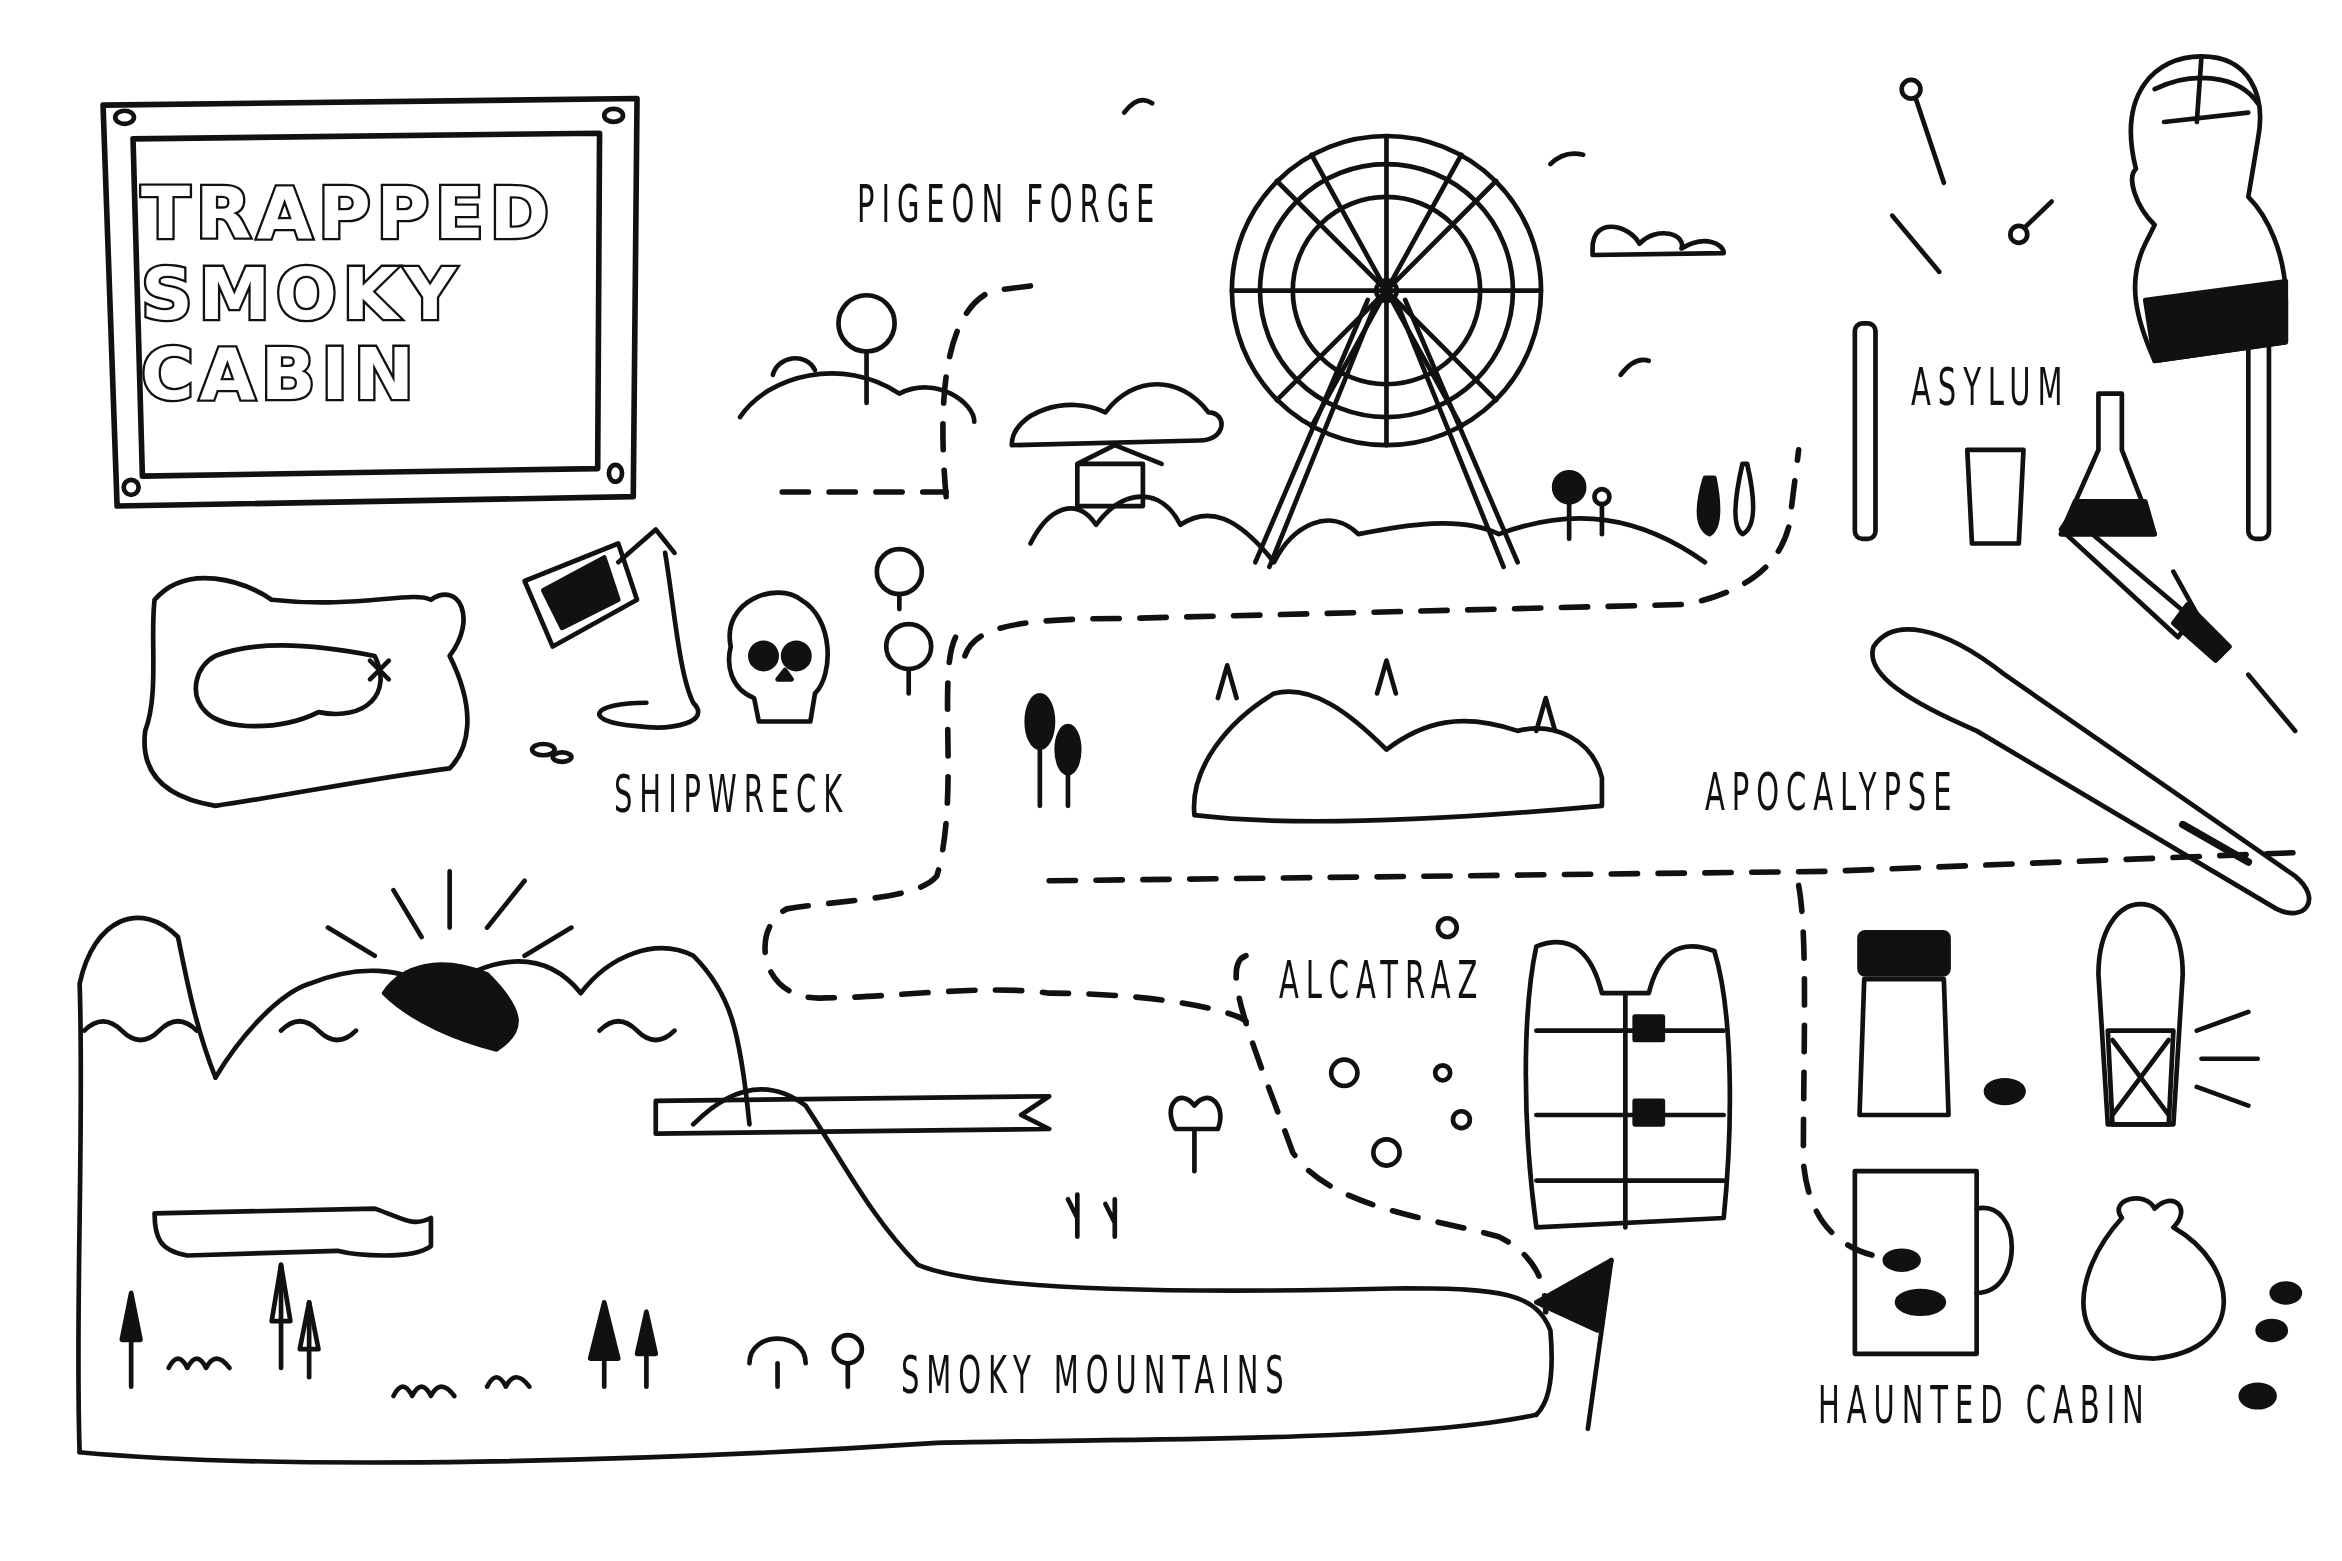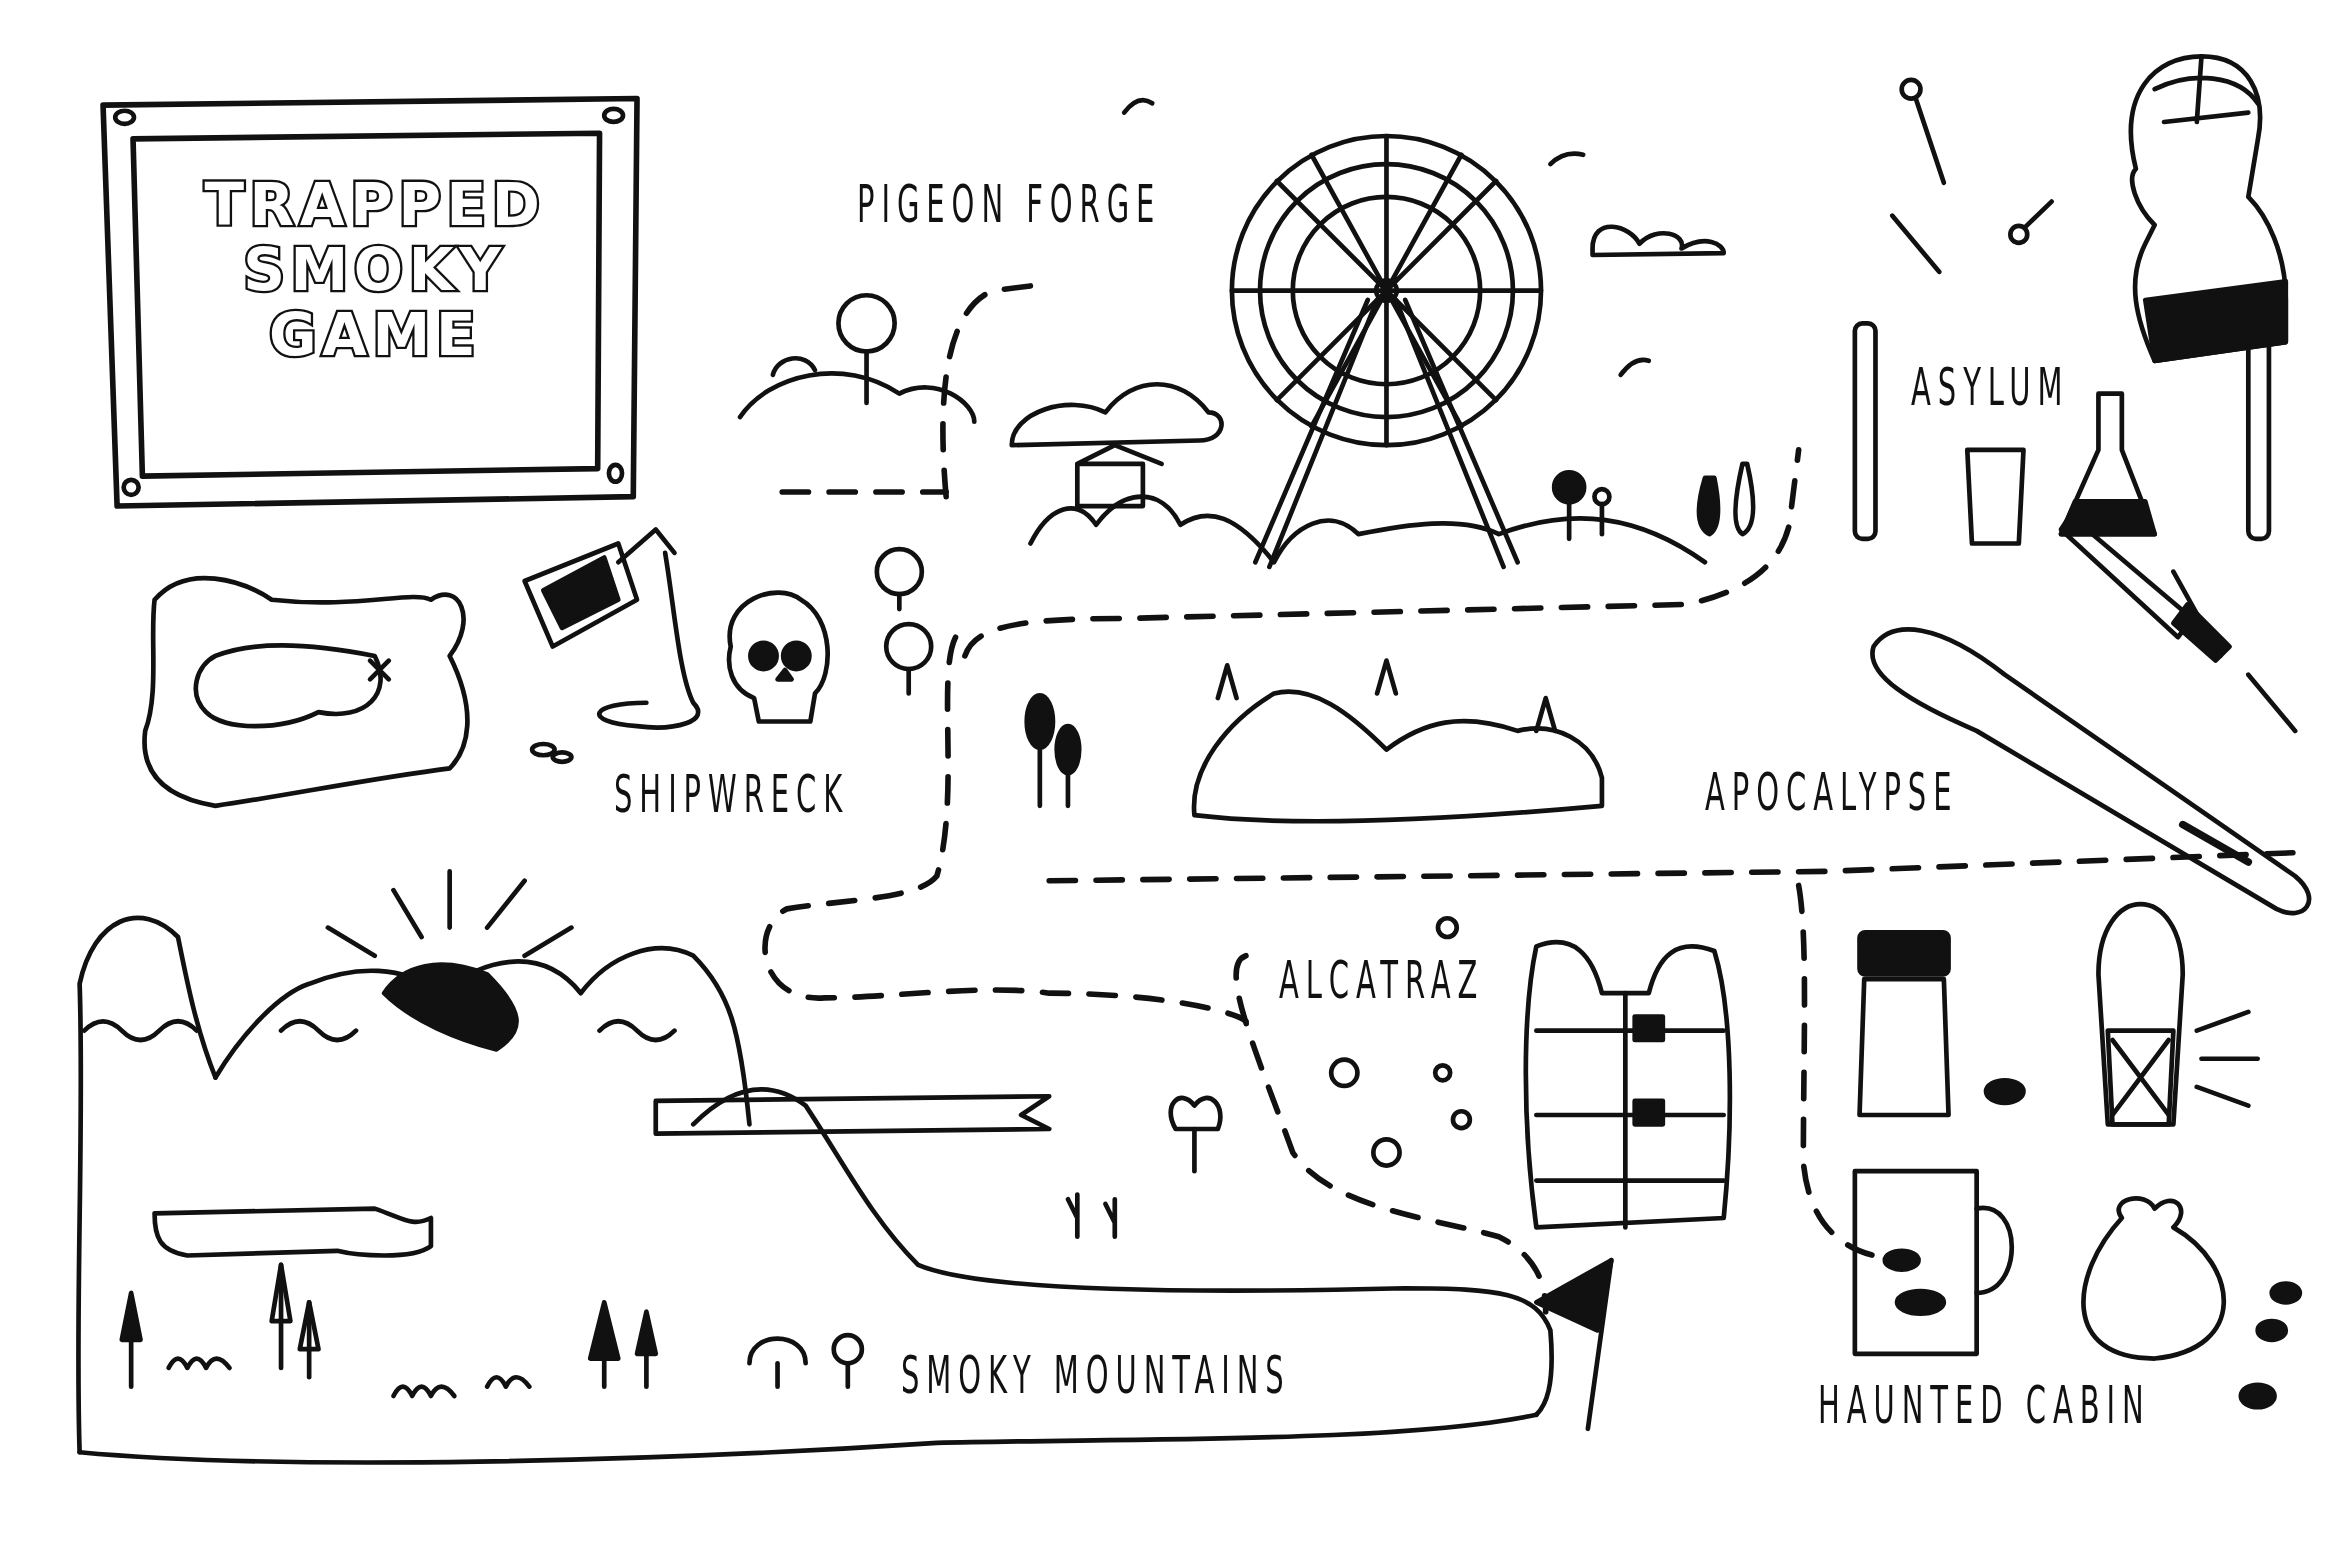--- a/index.html
+++ b/index.html
@@ -5,22 +5,22 @@
   html, body { margin:0; padding:0; background:#ffffff; }
   body { width:2342px; height:1562px; position:relative; overflow:hidden; font-family:"DejaVu Sans", sans-serif; }
   #map { position:absolute; left:0; top:0; width:2342px; height:1562px; }
   .lbl {
     position:absolute; font-family:"DejaVu Sans Condensed","DejaVu Sans", sans-serif;
     font-weight:200; color:#111; letter-spacing:11.2px; font-size:52px;
     transform:scaleX(0.62); transform-origin:left top; white-space:nowrap; line-height:1;
   }
   .title-text {
     position:absolute; font-family:"DejaVu Sans", sans-serif; font-weight:bold;
-    font-size:58px; letter-spacing:5.6px; color:#fff; line-height:1.12;
-    -webkit-text-stroke:4.7px #111; paint-order:stroke fill; text-align:center;
+    font-size:72px; letter-spacing:5.6px; color:#fff; line-height:1.12;
+    -webkit-text-stroke:4.7px #111; paint-order:stroke fill; 
     left:141px; width:468px; top:173px;
   }
   .title-text div { display:block; }
 </style>
 </head>
 <body>
 
 <svg id="map" viewBox="0 0 2500 1667" xmlns="http://www.w3.org/2000/svg" fill="none" stroke="#111" stroke-width="5" stroke-linecap="round" stroke-linejoin="round">
 
   <g>
@@ -223,21 +223,21 @@
     <ellipse cx="2410" cy="1490" rx="18" ry="12" fill="#111"></ellipse>
   </g>
   <g>
     <path d="M2265 1300 C2250 1280, 2290 1270, 2300 1290 C2320 1270, 2340 1290, 2320 1310 C2390 1350, 2400 1440, 2300 1450 C2200 1450, 2210 1360, 2265 1300 Z"></path>
   </g>
 </svg>
 
 <div class="title-text">
   <div>TRAPPED</div>
   <div>SMOKY</div>
-  <div>GAME</div>
+  <div>CABIN</div>
 </div>
 
 <div class="lbl" style="left:857px; top:178px;">PIGEON FORGE</div>
 <div class="lbl" style="left:1911px; top:361px;">ASYLUM</div>
 <div class="lbl" style="left:614px; top:768px;">SHIPWRECK</div>
 <div class="lbl" style="left:1705px; top:766px;">APOCALYPSE</div>
 <div class="lbl" style="left:1279px; top:954px;">ALCATRAZ</div>
 <div class="lbl" style="left:901px; top:1349px;">SMOKY MOUNTAINS</div>
 <div class="lbl" style="left:1818px; top:1379px;">HAUNTED CABIN</div>
 

